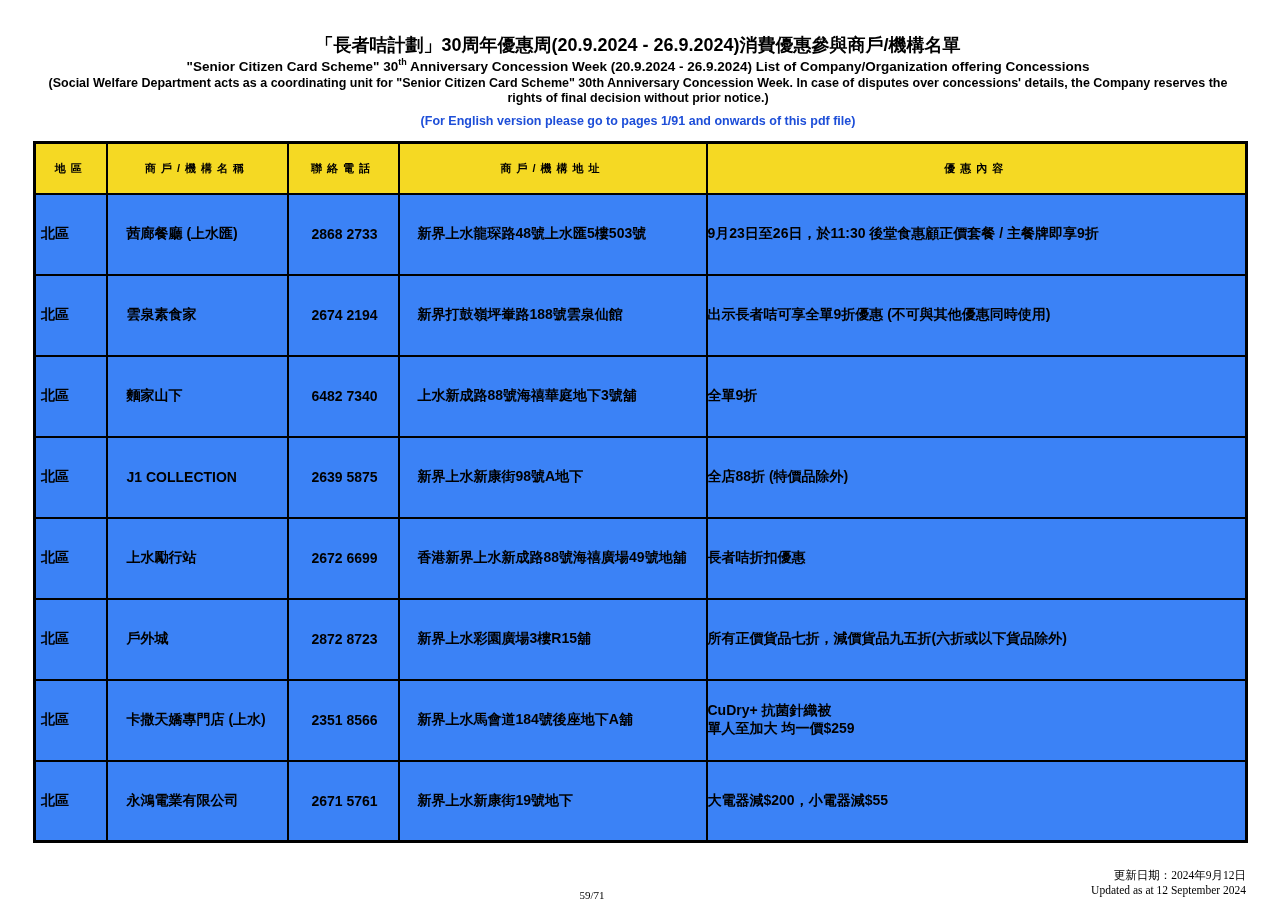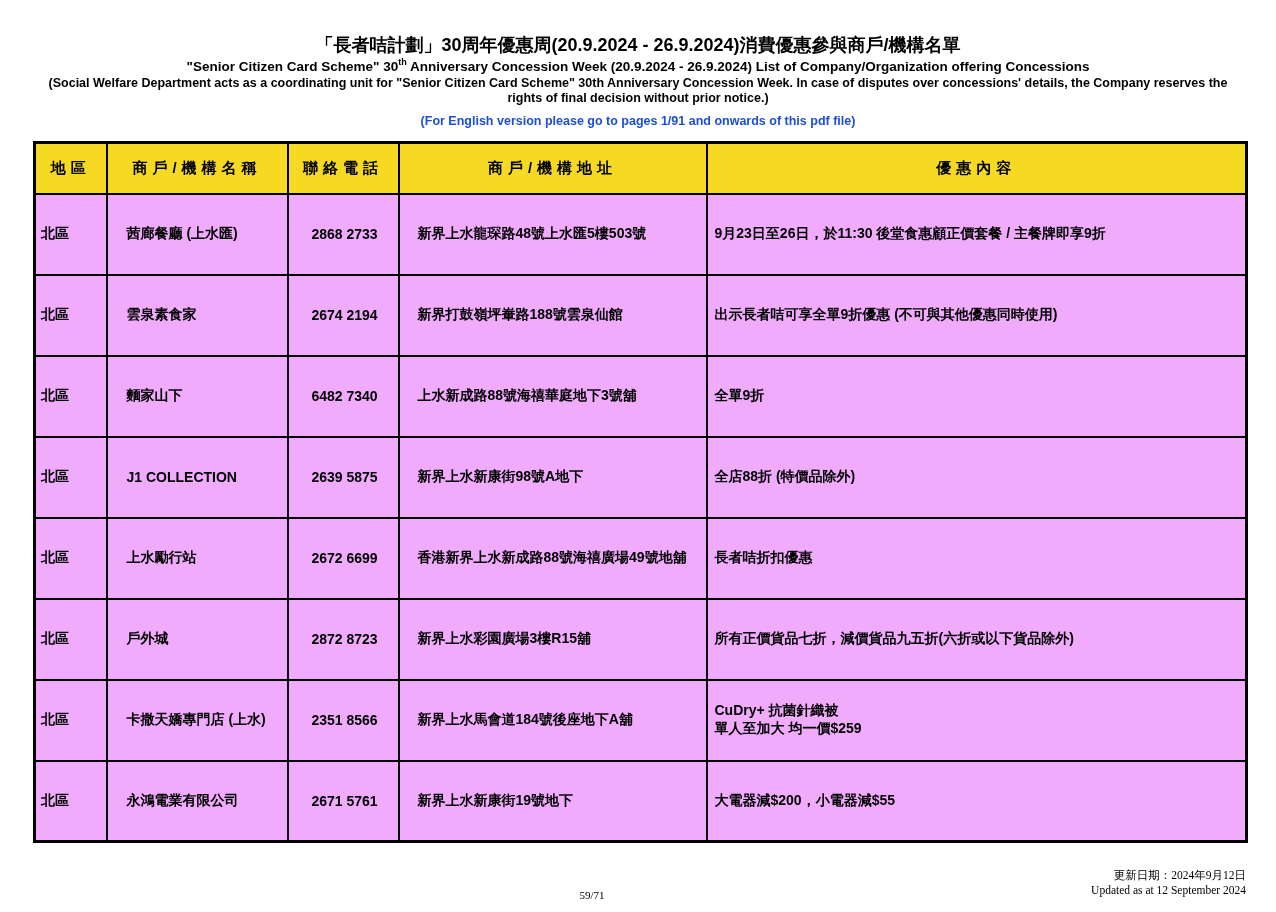--- a/index.html
+++ b/index.html
@@ -41,35 +41,35 @@
     border: 3px solid #000000;
   }
   .concession-table th, .concession-table td {
     border: 2px solid #000000;
     vertical-align: middle;
     font-weight: bold;
   }
   .concession-table th {
     background: #F5D923;
     height: 51px;
-    font-size: 15px;
+    font-size: 11px;
     letter-spacing: 5px;
     text-align: center;
   }
   .concession-table td {
     height: 81px;
     font-size: 14px;
     padding: 2px 5px;
-    background: #f0abfc;
+    background: #3b82f6;
   }
   td.cell-district { text-align: left; padding-left: 5px; }
   td.cell-name { text-align: left; padding-left: 19px; }
   td.cell-phone { text-align: center; padding-left: 8px; }
   td.cell-address { text-align: left; padding-left: 18px; }
-  td.cell-concession { text-align: left; padding-left: 7px; white-space: pre-line; }
+  td.cell-concession { text-align: left; padding-left: 0; white-space: pre-line; }
 
   
   .page-number {
     position: absolute;
     top: 889px;
     left: 0;
     width: 1184px;
     text-align: center;
     font-family: "Liberation Serif", "DejaVu Serif", serif;
     font-size: 11px;

